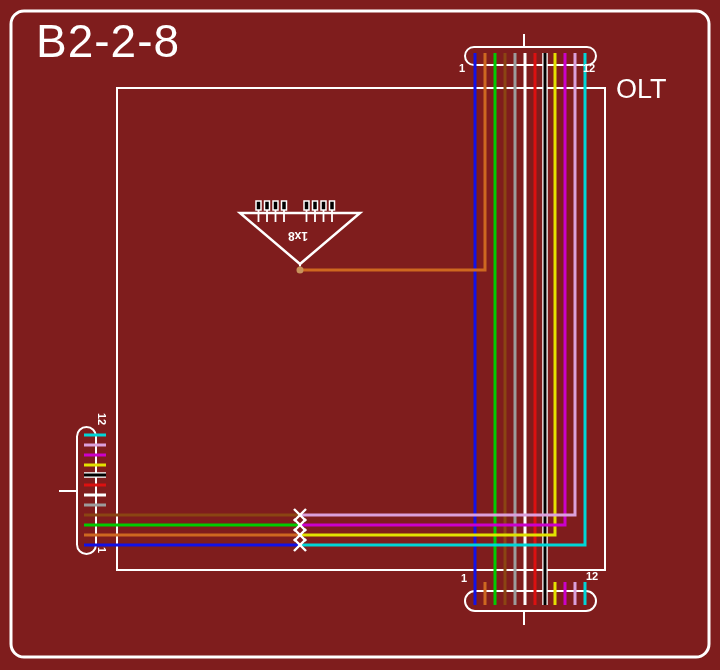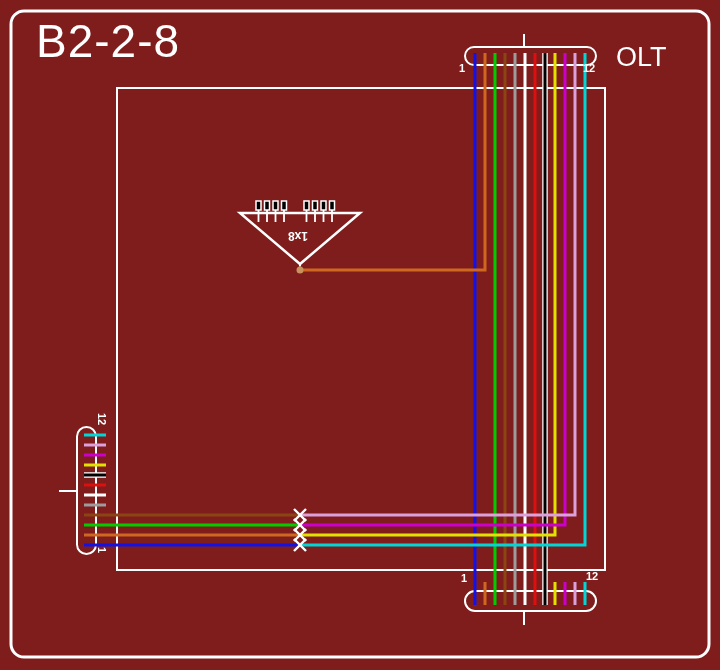--- a/index.html
+++ b/index.html
@@ -4,21 +4,21 @@
 <style>
   html,body{margin:0;padding:0;background:#000;}
   #app{
     position:relative;width:720px;height:670px;background:#7f1d1d;overflow:hidden;
     font-family:"Liberation Sans","DejaVu Sans",sans-serif;
     padding-left:12px;
   }
   #diagram-svg{position:absolute;left:0;top:0;}
   .lbl{position:absolute;color:#fff;white-space:nowrap;line-height:1;}
   .title{font-size:46px;letter-spacing:1px;}
-  .big{font-size:27px;}
+  .big{font-size:27px;margin-top:32px;}
   .pin{font-size:11px;font-weight:700;}
   .pin-rot{transform:rotate(90deg);transform-origin:0 0;}
   .splitter-lbl{font-size:12px;font-weight:600;transform:rotate(180deg);transform-origin:center;width:30px;text-align:center;}
 </style>
 </head>
 <body>
 
 <div id="app">
   <svg id="diagram-svg" width="720" height="670" viewBox="0 0 720 670">
       <rect fill="none" stroke="#FFFFFF" x="11" y="11" width="698" height="646" rx="13" stroke-width="3"></rect>

